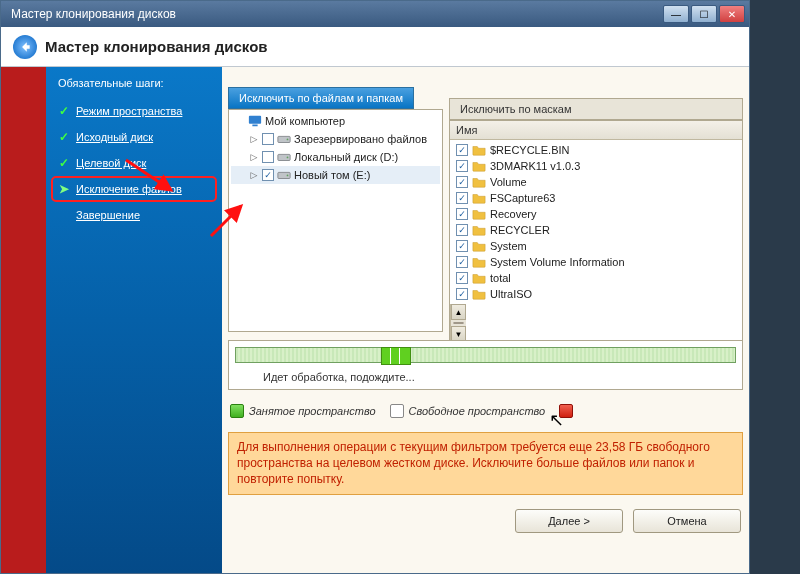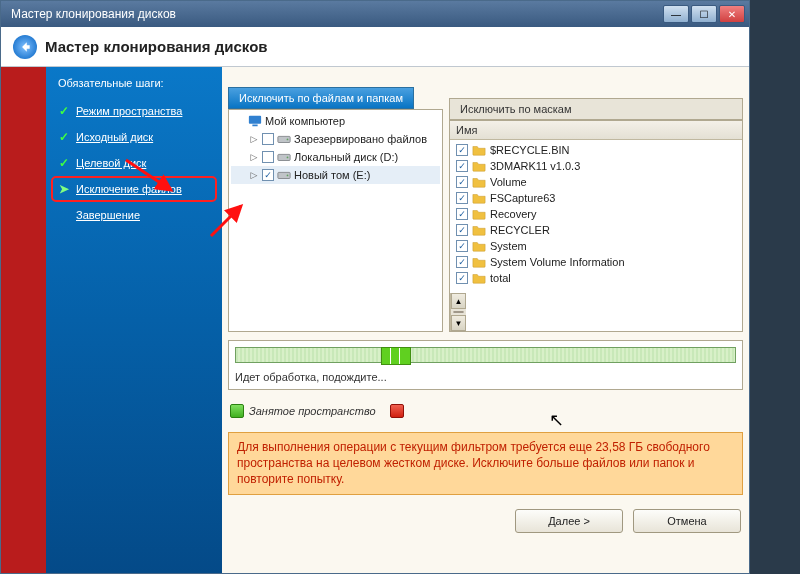--- a/index.html
+++ b/index.html
@@ -58,21 +58,21 @@
 .list-item .ficon { width: 14px; height: 14px; }
 .list-item .txt { font-size: 11px; color: #222; }
 
 .scroll-v { width: 16px; background: #e8e4d8; border-left: 1px solid #c0b8a0; display: flex; flex-direction: column; }
 .scroll-btn { height: 16px; background: linear-gradient(#f0ece0,#d8d4c4); border: 1px solid #b0a890; display: flex; align-items:center; justify-content:center; font-size:8px; cursor:pointer; }
 .scroll-thumb { flex: 1; margin: 2px; background: linear-gradient(#e0dcd0,#c8c4b4); border: 1px solid #a0988a; border-radius: 2px; }
 
 .progress-area { border: 1px solid #b0a890; padding: 6px; background: #fff; }
 .progress-bar { height: 16px; border: 1px solid #70a060; background: repeating-linear-gradient(90deg, #c8e8b8, #c8e8b8 2px, #d8f0c8 2px, #d8f0c8 4px); position: relative; margin-bottom: 8px; }
 .progress-bar .blocks { position: absolute; left: 145px; top: -1px; height: 18px; width: 30px; background: linear-gradient(90deg, #60d020 0 8px, #fff 8px 9px, #60d020 9px 17px, #fff 17px 18px, #60d020 18px 26px); border: 1px solid #409010; }
-.progress-label { font-size: 11px; color: #333; }
+.progress-label { font-size: 11px; color: #333; margin-left: 28px; }
 
 .legend { display: flex; gap: 14px; padding: 6px 2px; align-items: center; }
 .legend-item { display: flex; align-items: center; gap: 5px; font-size: 11px; color: #333; font-style: italic; }
 .legend-sw { width: 14px; height: 14px; border: 1px solid #888; border-radius: 2px; }
 .sw-green { background: linear-gradient(#80e060,#40b020); border-color:#2a8010; }
 .sw-white { background: #fff; }
 .sw-red { background: linear-gradient(#f06050,#d02010); border-color:#901008; }
 
 .warning { background: #ffd89a; border: 1px solid #e0a040; padding: 6px 8px; color: #c02000; font-size: 12px; line-height: 1.35; }
 
@@ -259,20 +259,27 @@
                       </svg></span>
                     <span class="txt">System Volume Information</span>
                   </div>
                   <div class="list-item">
                     <span class="cb checked"></span>
                     <span class="ficon"><svg viewBox="0 0 16 16" class="folder-icon">
                         <path d="M1 4 h5 l1.5 2 H15 v7 a1 1 0 0 1 -1 1 H2 a1 1 0 0 1 -1 -1 Z" stroke-width="0.5"></path>
                       </svg></span>
                     <span class="txt">total</span>
                   </div>
+                  <div class="list-item">
+                    <span class="cb checked"></span>
+                    <span class="ficon"><svg viewBox="0 0 16 16" class="folder-icon">
+                        <path d="M1 4 h5 l1.5 2 H15 v7 a1 1 0 0 1 -1 1 H2 a1 1 0 0 1 -1 -1 Z" stroke-width="0.5"></path>
+                      </svg></span>
+                    <span class="txt">UltraISO</span>
+                  </div>
                 </div>
             </div>
             <div class="scroll-v">
               <div class="scroll-btn">▲</div>
               <div class="scroll-thumb"></div>
               <div class="scroll-btn">▼</div>
             </div>
           </div>
         </div>
 
@@ -282,20 +289,24 @@
         <div class="progress-bar">
           <div class="blocks"></div>
         </div>
         <div class="progress-label">Идет обработка, подождите...</div>
       </div>
 
       <div class="legend">
         <div class="legend-item">
             <span class="legend-sw sw-green"></span>
             <span>Занятое пространство</span>
+          </div>
+        <div class="legend-item">
+            <span class="legend-sw sw-white"></span>
+            <span>Свободное пространство</span>
           </div>
         <div class="legend-item">
             <span class="legend-sw sw-red"></span>
           </div>
       </div>
 
       <div class="warning">Для выполнения операции с текущим фильтром требуется еще 23,58 ГБ свободного пространства на целевом жестком диске. Исключите больше файлов или папок и повторите попытку.</div>
 
       <div class="buttons">
         <button class="btn">Далее &gt;</button>

